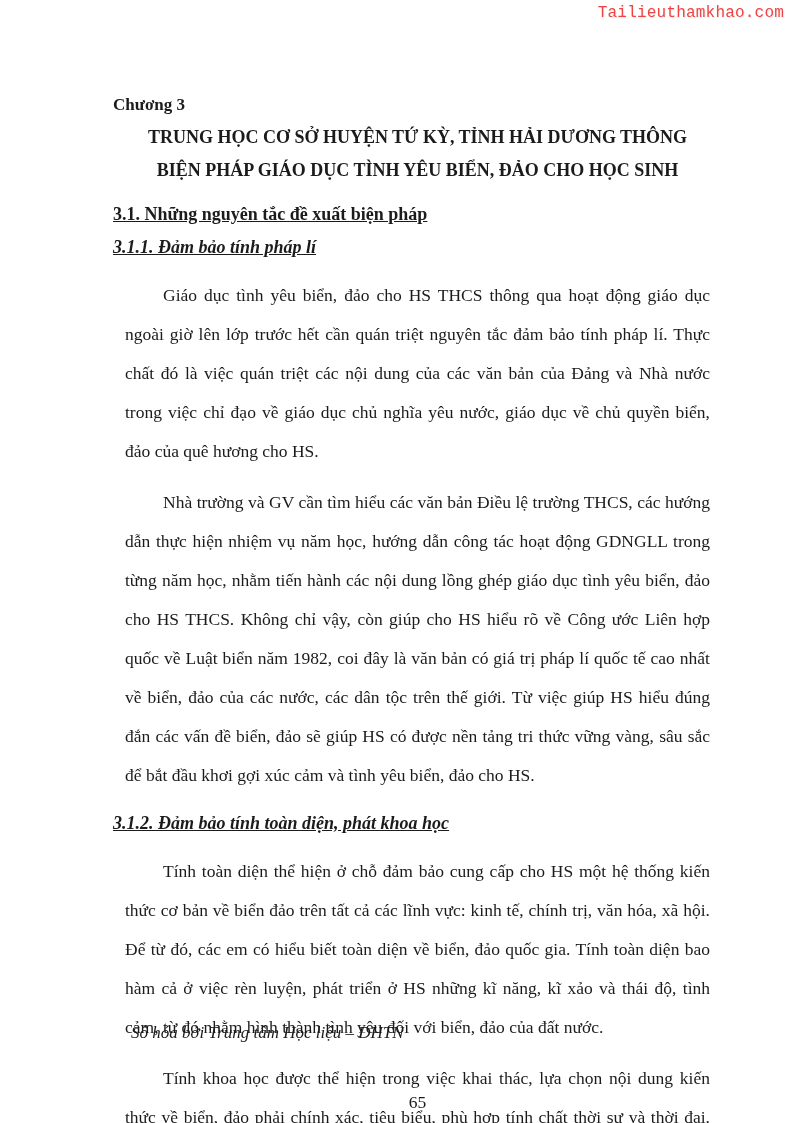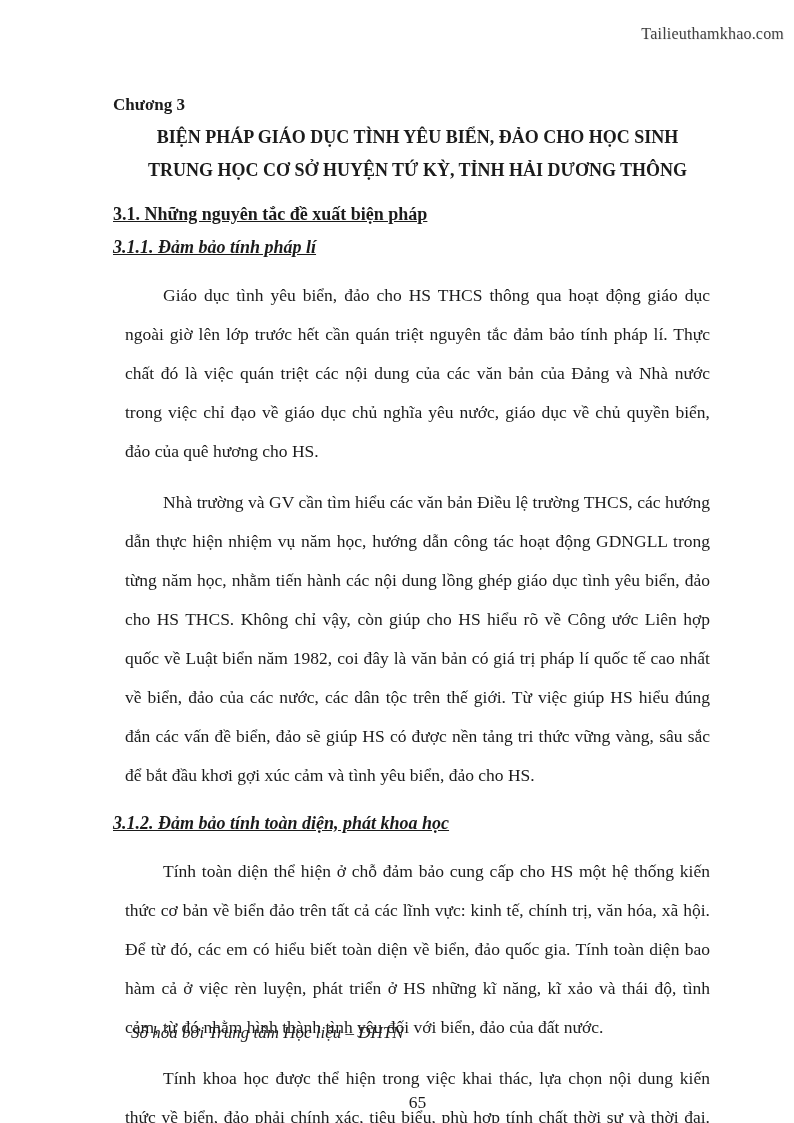--- a/index.html
+++ b/index.html
@@ -11,25 +11,25 @@
     position: relative;
     width: 794px;
     height: 1123px;
     background: #ffffff;
     font-family: "Liberation Serif", serif;
     color: #1b1b1b;
     overflow: hidden;
   }
   .watermark {
     position: absolute;
-    top: 25px;
+    top: 4px;
     right: 10px;
-    font-family: Liberation Serif, serif;
+    font-family: Liberation Mono, monospace;
     font-size: 16px;
-    color: #404040;
+    color: #ef4444;
     text-shadow: 1px 1px 0 #efefef;
     letter-spacing: 0.2px;
   }
   .content {
     position: absolute;
     left: 113px;
     top: 88px;
     width: 609px;
   }
   .chapter-label {
@@ -104,22 +104,22 @@
 
 <div class="page">
 
   <div class="watermark">Tailieuthamkhao.com</div>
 
   <div class="content">
 
     <p class="chapter-label">Chương 3</p>
 
     <div class="chapter-title">
+      <div>TRUNG HỌC CƠ SỞ HUYỆN TỨ KỲ, TỈNH HẢI DƯƠNG THÔNG</div>
       <div>BIỆN PHÁP GIÁO DỤC TÌNH YÊU BIỂN, ĐẢO CHO HỌC SINH</div>
-      <div>TRUNG HỌC CƠ SỞ HUYỆN TỨ KỲ, TỈNH HẢI DƯƠNG THÔNG</div>
     </div>
 
     <p class="h-section">3.1. Những nguyên tắc đề xuất biện pháp</p>
 
     <p class="h-subsection">3.1.1. Đảm bảo tính pháp lí</p>
 
     <p class="para">Giáo dục tình yêu biển, đảo cho HS THCS thông qua hoạt động giáo dục ngoài giờ lên lớp trước hết cần quán triệt nguyên tắc đảm bảo tính pháp lí. Thực chất đó là việc quán triệt các nội dung của các văn bản của Đảng và Nhà nước trong việc chỉ đạo về giáo dục chủ nghĩa yêu nước, giáo dục về chủ quyền biển, đảo của quê hương cho HS.</p>
 
     <p class="para">Nhà trường và GV cần tìm hiểu các văn bản Điều lệ trường THCS, các hướng dẫn thực hiện nhiệm vụ năm học, hướng dẫn công tác hoạt động GDNGLL trong từng năm học, nhằm tiến hành các nội dung lồng ghép giáo dục tình yêu biển, đảo cho HS THCS. Không chỉ vậy, còn giúp cho HS hiểu rõ về Công ước Liên hợp quốc về Luật biển năm 1982, coi đây là văn bản có giá trị pháp lí quốc tế cao nhất về biển, đảo của các nước, các dân tộc trên thế giới. Từ việc giúp HS hiểu đúng đắn các vấn đề biển, đảo sẽ giúp HS có được nền tảng tri thức vững vàng, sâu sắc để bắt đầu khơi gợi xúc cảm và tình yêu biển, đảo cho HS.</p>
 

